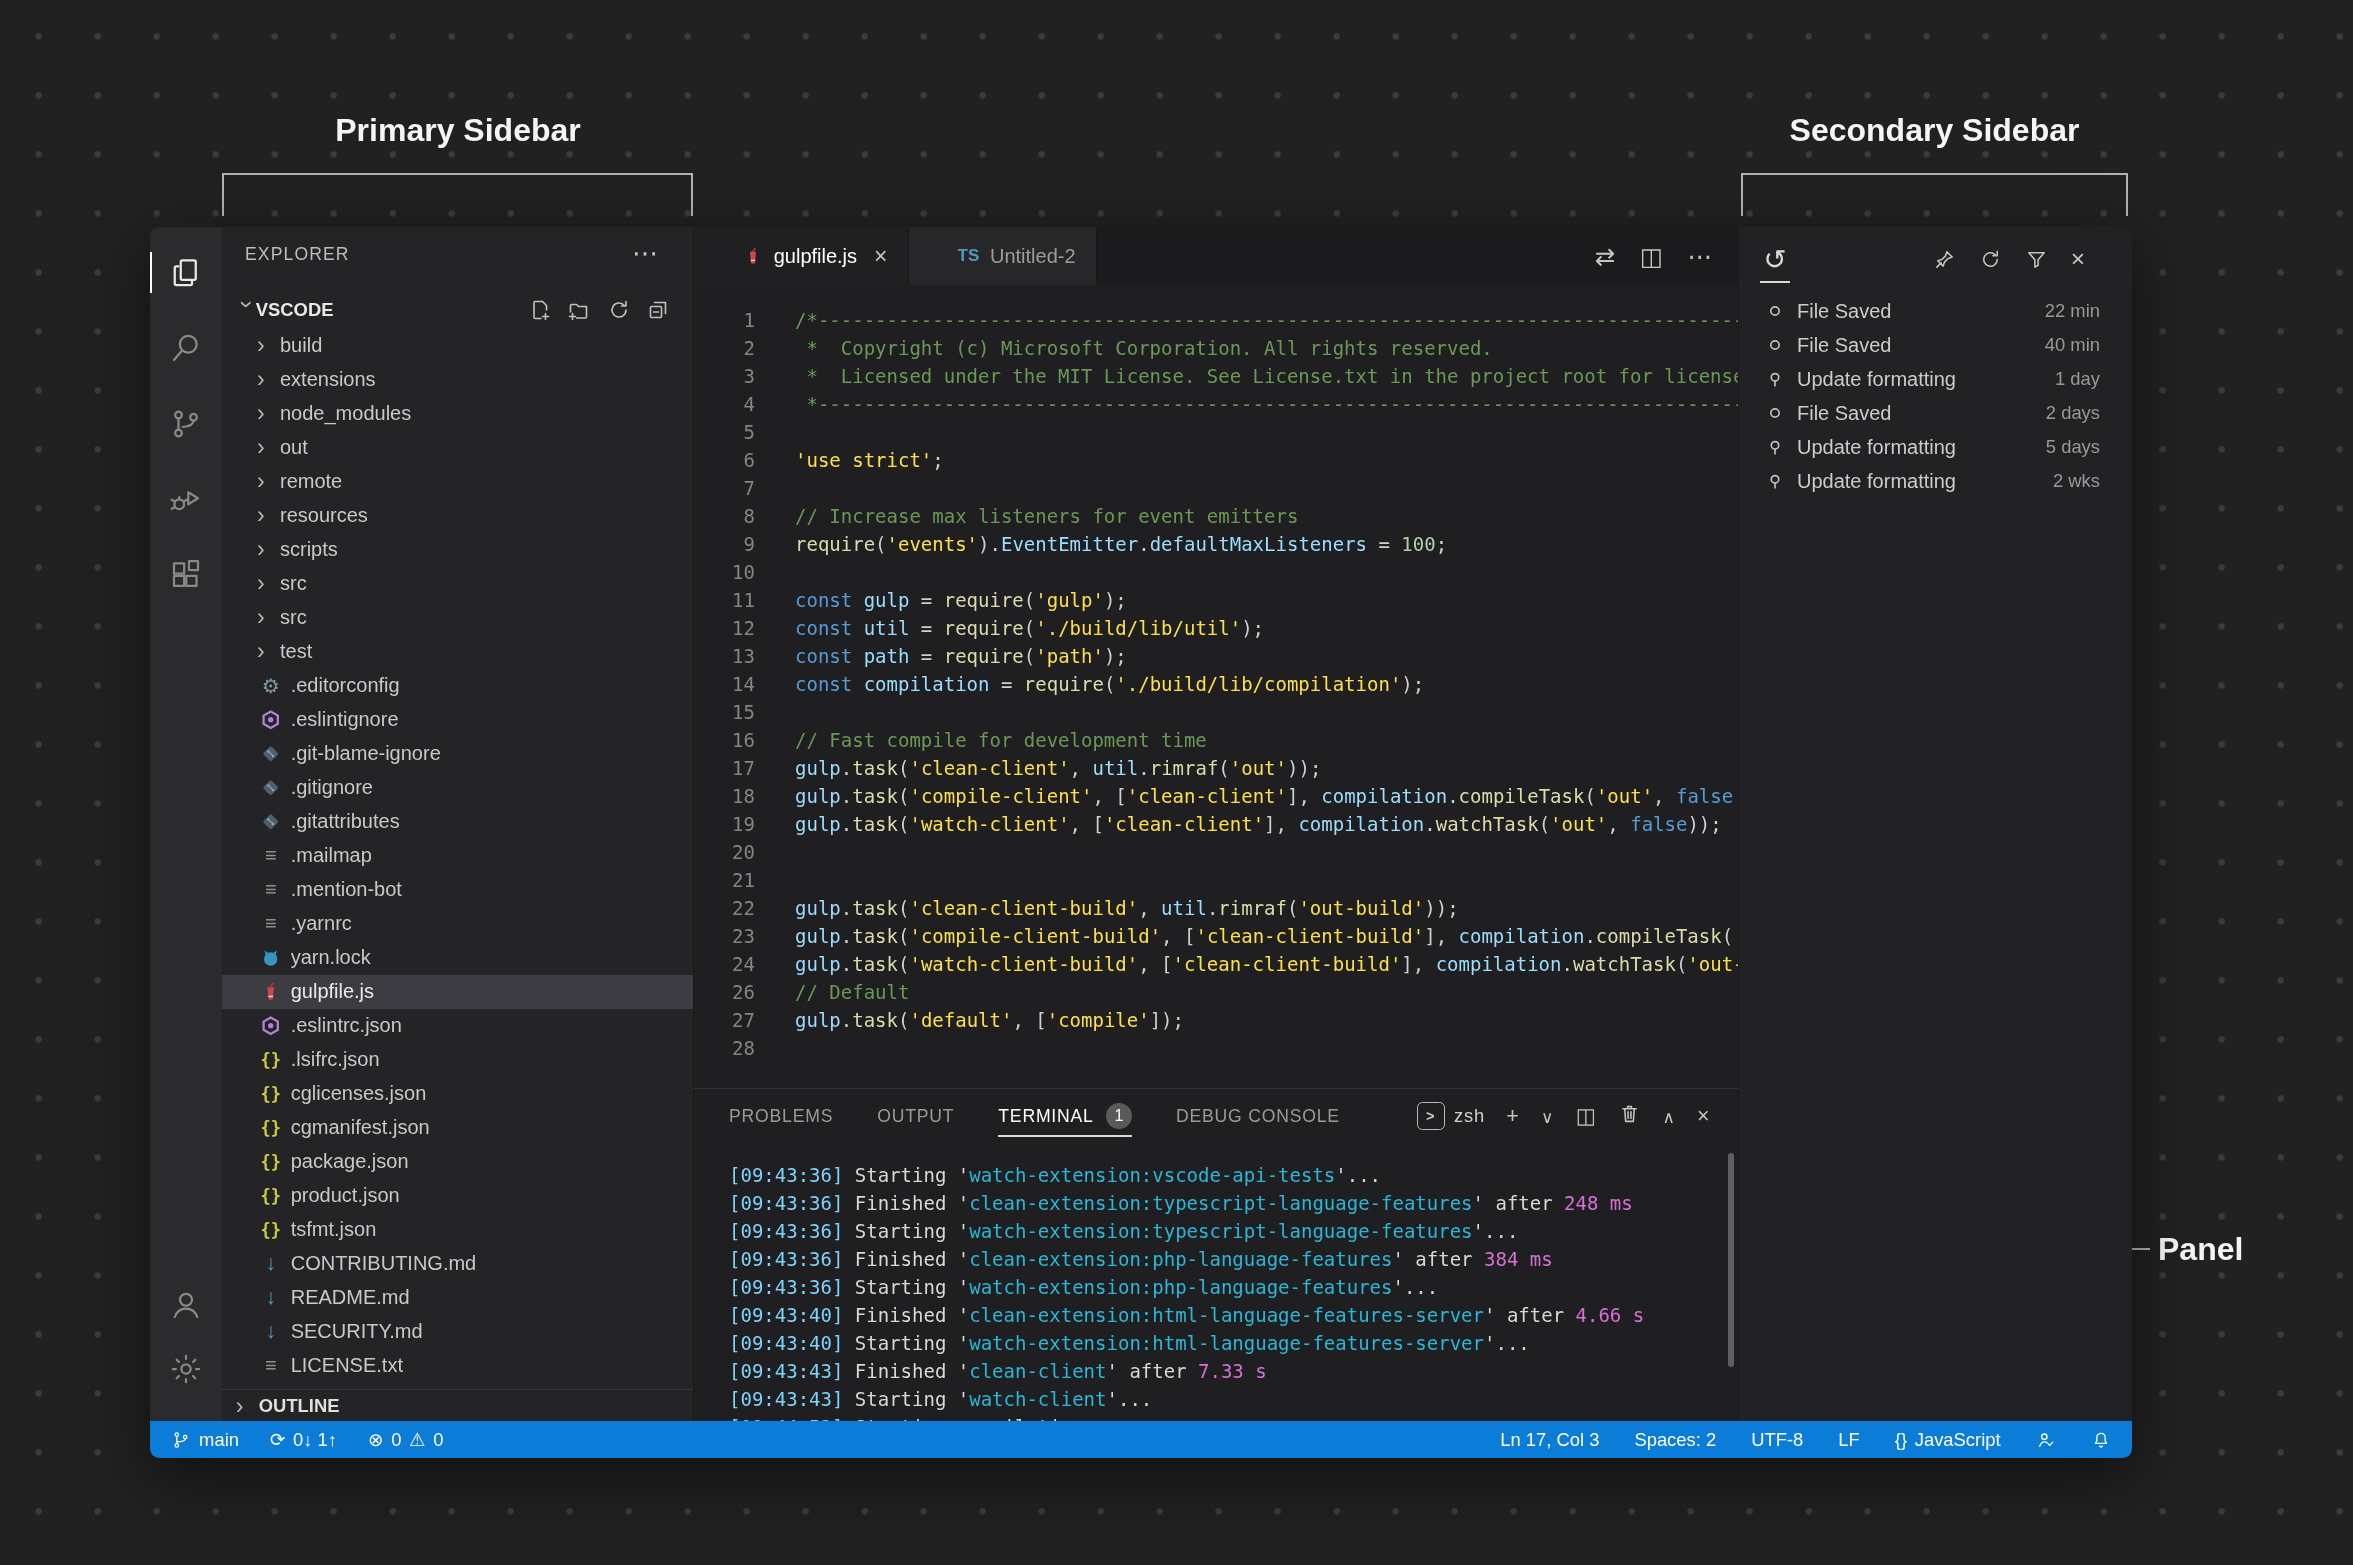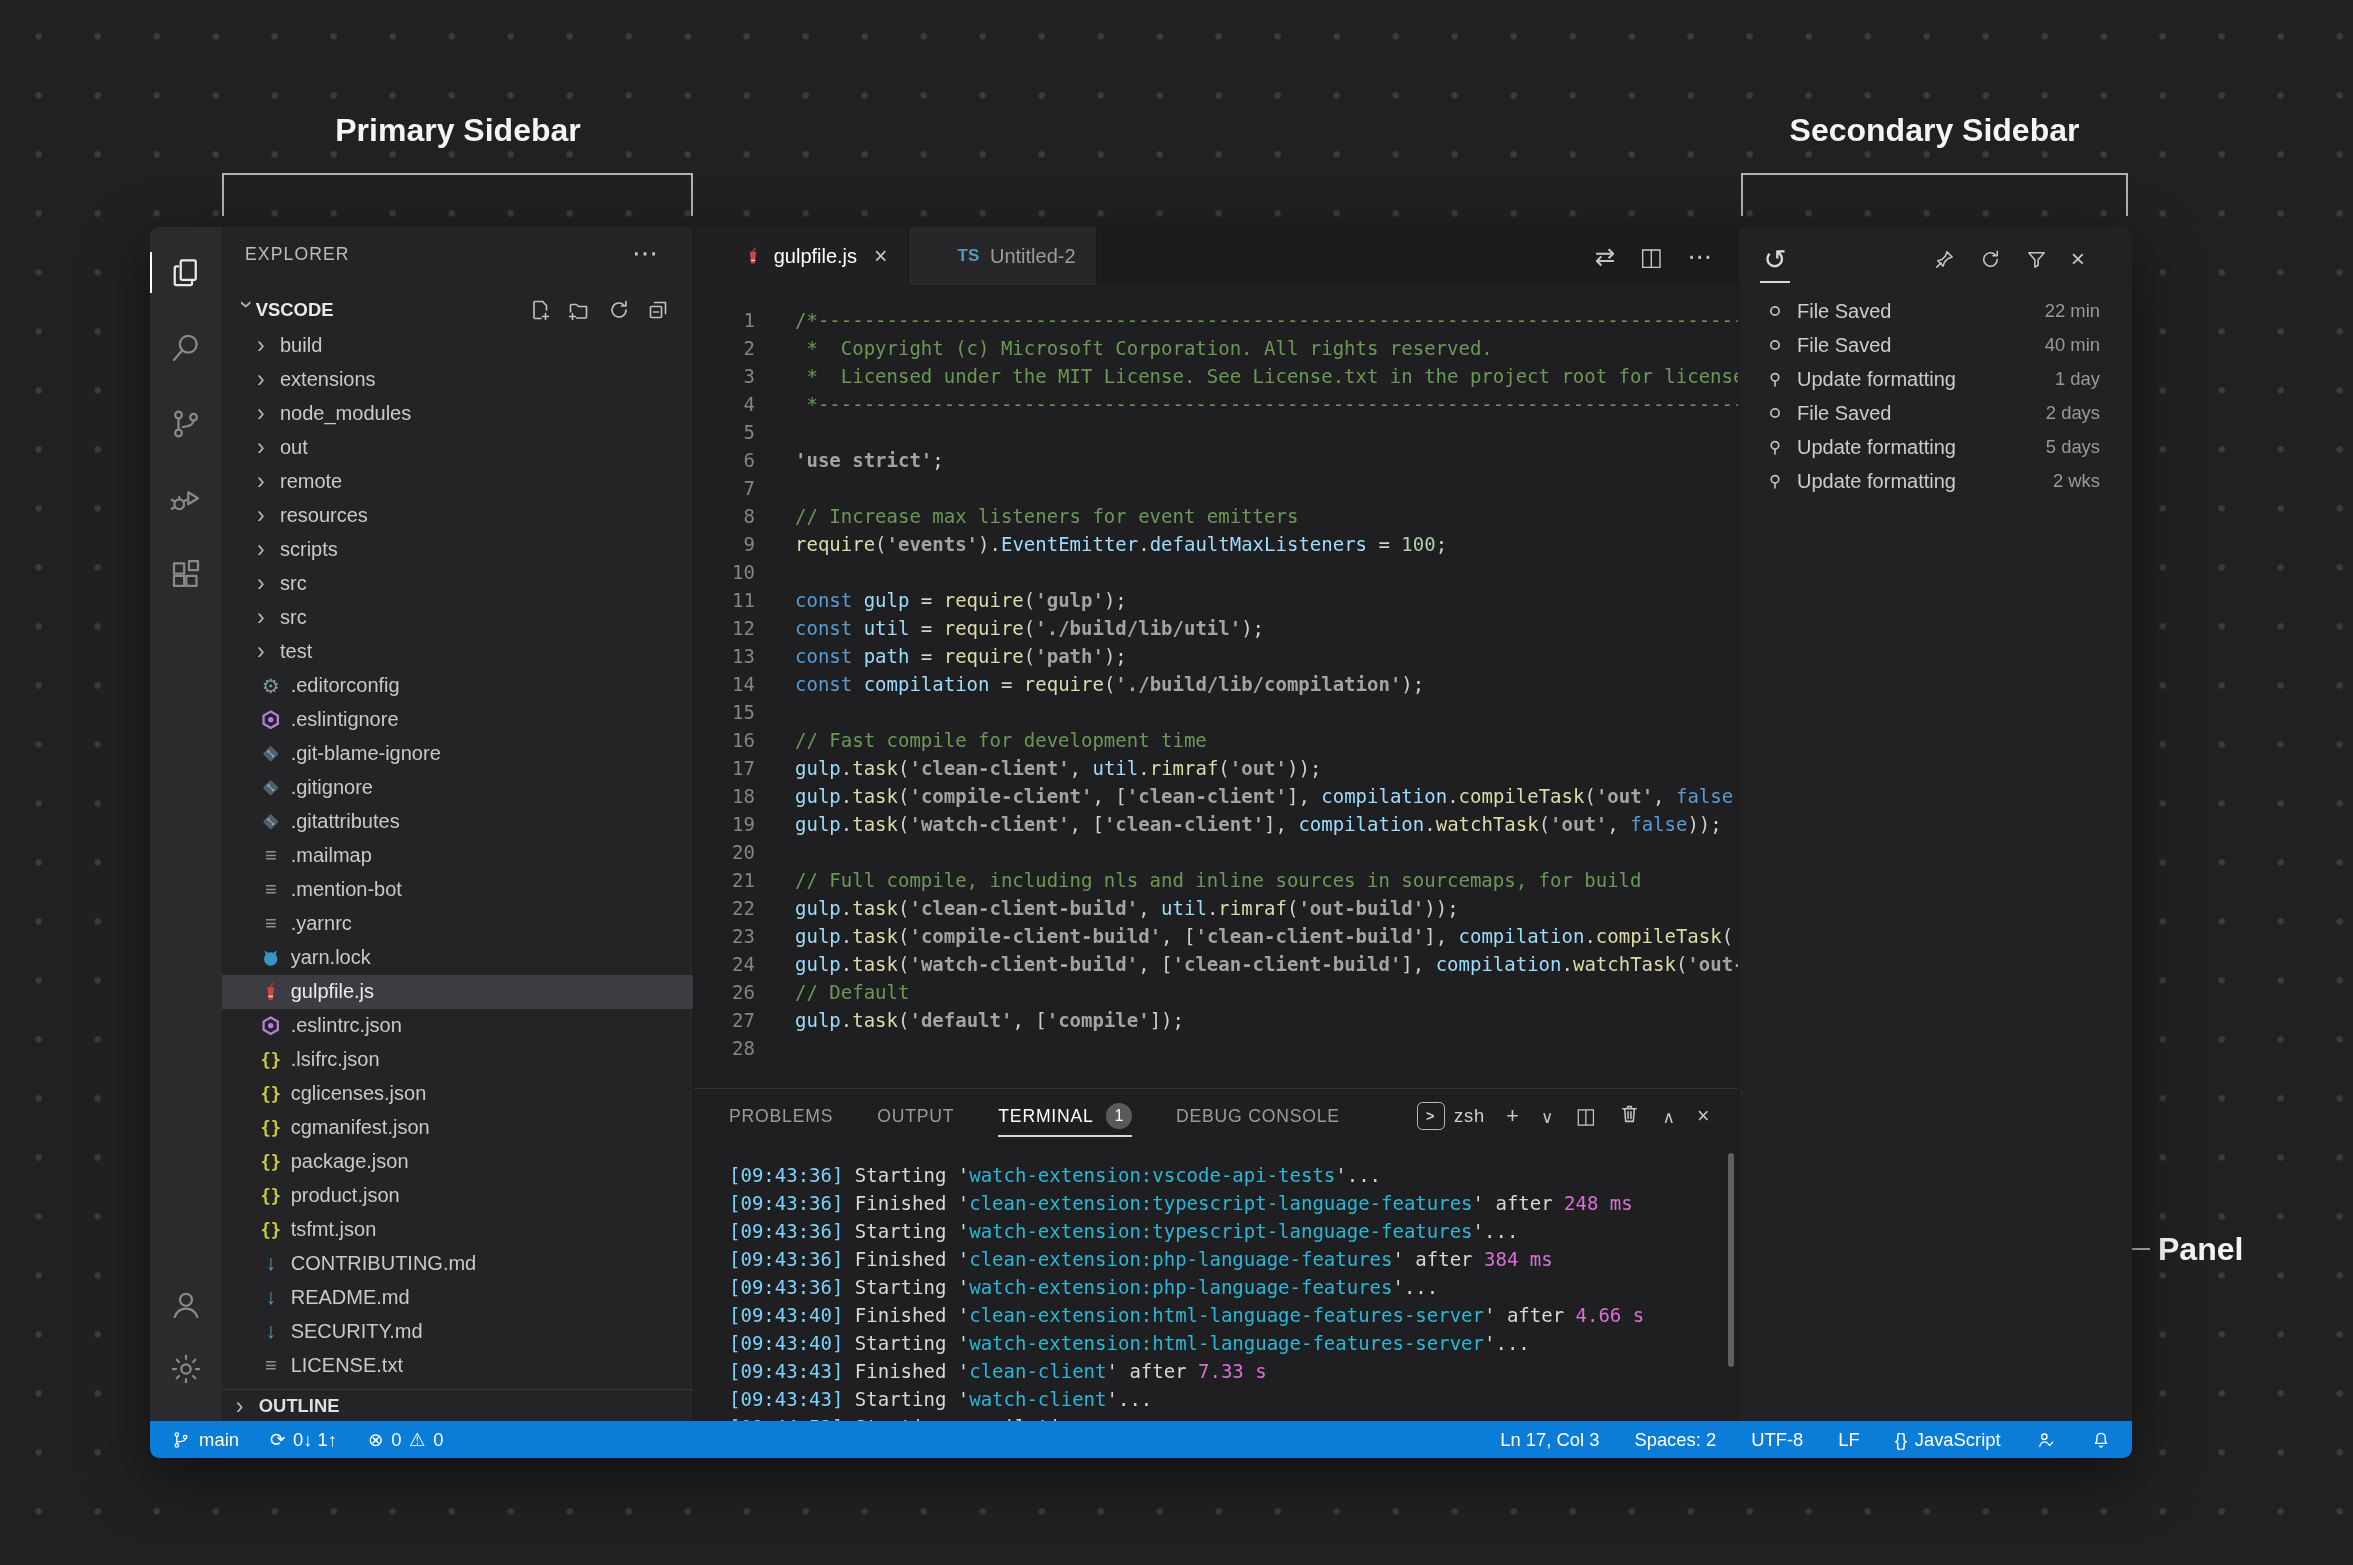--- a/index.html
+++ b/index.html
@@ -73,21 +73,21 @@
   .tab .tic svg{width:20px;height:20px;}
   .tab .ic-ts{color:#519aba;font-weight:700;font-size:17px;}
   .tab .close{margin-left:17px;color:#c3c3c3;font-size:23px;}
   .tb-acts{margin-left:auto;display:flex;align-items:center;gap:24.5px;padding-right:26px;
     color:#c5c5c5;font-size:24.5px;}
   .editor{position:relative;height:802px;overflow:hidden;padding-top:20.7px;box-sizing:border-box;}
   .cline{display:flex;height:28px;line-height:28px;
     font-family:"DejaVu Sans Mono",monospace;font-size:19px;white-space:pre;}
   .ln{width:61px;text-align:right;color:#858585;flex:none;}
   .ct{padding-left:40px;flex:none;}
-  .tk-cm{color:#6a9955;}.tk-st{color:#a3a3a3;font-weight:bold;}.tk-kw{color:#569cd6;}
+  .tk-cm{color:#6a9955;}.tk-st{color:#fde047;}.tk-kw{color:#569cd6;}
   .tk-fn{color:#dcdcaa;}.tk-vr{color:#9cdcfe;}.tk-nu{color:#b5cea8;}.tk-pl{color:#cfcfcf;}
 
   
   .panelc{position:absolute;left:0;top:861px;width:1044px;height:334px;border-top:0.8px solid #333336;
     background:#1f1f21;box-sizing:border-box;}
   .p-tabs{height:54px;display:flex;align-items:center;padding-left:35px;gap:44px;
     font-size:17.6px;letter-spacing:0.8px;color:#9a9a9a;}
   .p-tab{position:relative;display:flex;align-items:center;gap:12.3px;height:100%;}
   .p-tab.active{color:#fff;}
   .p-tab.active::after{content:"";position:absolute;left:0;right:0;bottom:6.1px;height:2.3px;background:#d9d9d9;}
@@ -473,21 +473,21 @@
           <div class="cline"><span class="ln">11</span><span class="ct"><span class="tk-kw">const </span><span class="tk-vr">gulp</span><span class="tk-pl"> = </span><span class="tk-fn">require</span><span class="tk-pl">(</span><span class="tk-st">'gulp'</span><span class="tk-pl">);</span></span></div>
           <div class="cline"><span class="ln">12</span><span class="ct"><span class="tk-kw">const </span><span class="tk-vr">util</span><span class="tk-pl"> = </span><span class="tk-fn">require</span><span class="tk-pl">(</span><span class="tk-st">'./build/lib/util'</span><span class="tk-pl">);</span></span></div>
           <div class="cline"><span class="ln">13</span><span class="ct"><span class="tk-kw">const </span><span class="tk-vr">path</span><span class="tk-pl"> = </span><span class="tk-fn">require</span><span class="tk-pl">(</span><span class="tk-st">'path'</span><span class="tk-pl">);</span></span></div>
           <div class="cline"><span class="ln">14</span><span class="ct"><span class="tk-kw">const </span><span class="tk-vr">compilation</span><span class="tk-pl"> = </span><span class="tk-fn">require</span><span class="tk-pl">(</span><span class="tk-st">'./build/lib/compilation'</span><span class="tk-pl">);</span></span></div>
           <div class="cline"><span class="ln">15</span><span class="ct"></span></div>
           <div class="cline"><span class="ln">16</span><span class="ct"><span class="tk-cm">// Fast compile for development time</span></span></div>
           <div class="cline"><span class="ln">17</span><span class="ct"><span class="tk-vr">gulp</span><span class="tk-pl">.</span><span class="tk-fn">task</span><span class="tk-pl">(</span><span class="tk-st">'clean-client'</span><span class="tk-pl">, </span><span class="tk-vr">util</span><span class="tk-pl">.</span><span class="tk-fn">rimraf</span><span class="tk-pl">(</span><span class="tk-st">'out'</span><span class="tk-pl">));</span></span></div>
           <div class="cline"><span class="ln">18</span><span class="ct"><span class="tk-vr">gulp</span><span class="tk-pl">.</span><span class="tk-fn">task</span><span class="tk-pl">(</span><span class="tk-st">'compile-client'</span><span class="tk-pl">, [</span><span class="tk-st">'clean-client'</span><span class="tk-pl">], </span><span class="tk-vr">compilation</span><span class="tk-pl">.</span><span class="tk-fn">compileTask</span><span class="tk-pl">(</span><span class="tk-st">'out'</span><span class="tk-pl">, </span><span class="tk-kw">false</span></span></div>
           <div class="cline"><span class="ln">19</span><span class="ct"><span class="tk-vr">gulp</span><span class="tk-pl">.</span><span class="tk-fn">task</span><span class="tk-pl">(</span><span class="tk-st">'watch-client'</span><span class="tk-pl">, [</span><span class="tk-st">'clean-client'</span><span class="tk-pl">], </span><span class="tk-vr">compilation</span><span class="tk-pl">.</span><span class="tk-fn">watchTask</span><span class="tk-pl">(</span><span class="tk-st">'out'</span><span class="tk-pl">, </span><span class="tk-kw">false</span><span class="tk-pl">));</span></span></div>
           <div class="cline"><span class="ln">20</span><span class="ct"></span></div>
-          <div class="cline"><span class="ln">21</span><span class="ct"><span class="tk-cm">// Full compile, including nls and inline sources in sourcemaps, for build</span></span></div>
+          <div class="cline"><span class="ln">21</span></div>
           <div class="cline"><span class="ln">22</span><span class="ct"><span class="tk-vr">gulp</span><span class="tk-pl">.</span><span class="tk-fn">task</span><span class="tk-pl">(</span><span class="tk-st">'clean-client-build'</span><span class="tk-pl">, </span><span class="tk-vr">util</span><span class="tk-pl">.</span><span class="tk-fn">rimraf</span><span class="tk-pl">(</span><span class="tk-st">'out-build'</span><span class="tk-pl">));</span></span></div>
           <div class="cline"><span class="ln">23</span><span class="ct"><span class="tk-vr">gulp</span><span class="tk-pl">.</span><span class="tk-fn">task</span><span class="tk-pl">(</span><span class="tk-st">'compile-client-build'</span><span class="tk-pl">, [</span><span class="tk-st">'clean-client-build'</span><span class="tk-pl">], </span><span class="tk-vr">compilation</span><span class="tk-pl">.</span><span class="tk-fn">compileTask</span><span class="tk-pl">(</span></span></div>
           <div class="cline"><span class="ln">24</span><span class="ct"><span class="tk-vr">gulp</span><span class="tk-pl">.</span><span class="tk-fn">task</span><span class="tk-pl">(</span><span class="tk-st">'watch-client-build'</span><span class="tk-pl">, [</span><span class="tk-st">'clean-client-build'</span><span class="tk-pl">], </span><span class="tk-vr">compilation</span><span class="tk-pl">.</span><span class="tk-fn">watchTask</span><span class="tk-pl">(</span><span class="tk-st">'out-build'</span></span></div>
           <div class="cline"><span class="ln">26</span><span class="ct"><span class="tk-cm">// Default</span></span></div>
           <div class="cline"><span class="ln">27</span><span class="ct"><span class="tk-vr">gulp</span><span class="tk-pl">.</span><span class="tk-fn">task</span><span class="tk-pl">(</span><span class="tk-st">'default'</span><span class="tk-pl">, [</span><span class="tk-st">'compile'</span><span class="tk-pl">]);</span></span></div>
           <div class="cline"><span class="ln">28</span><span class="ct"></span></div>
         </div>
       <div class="panelc">
         <div class="p-tabs" id="ptabs">
             <div class="p-tab">

